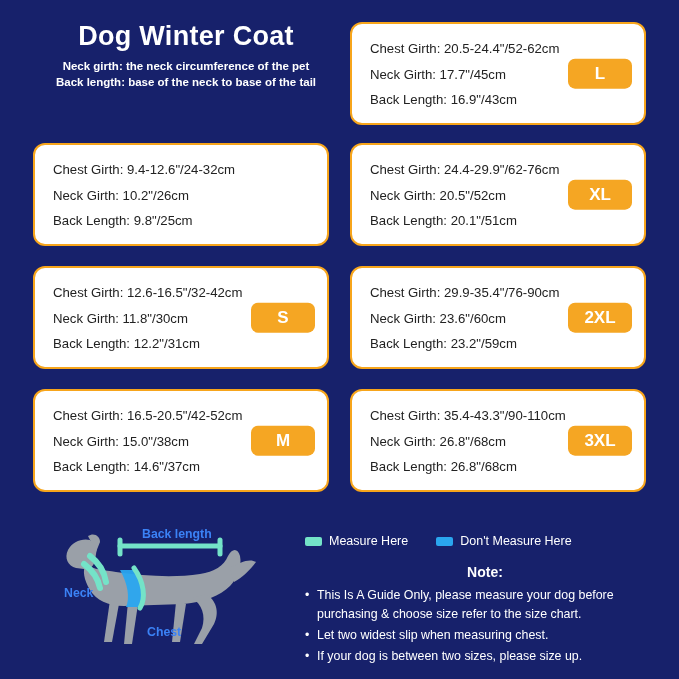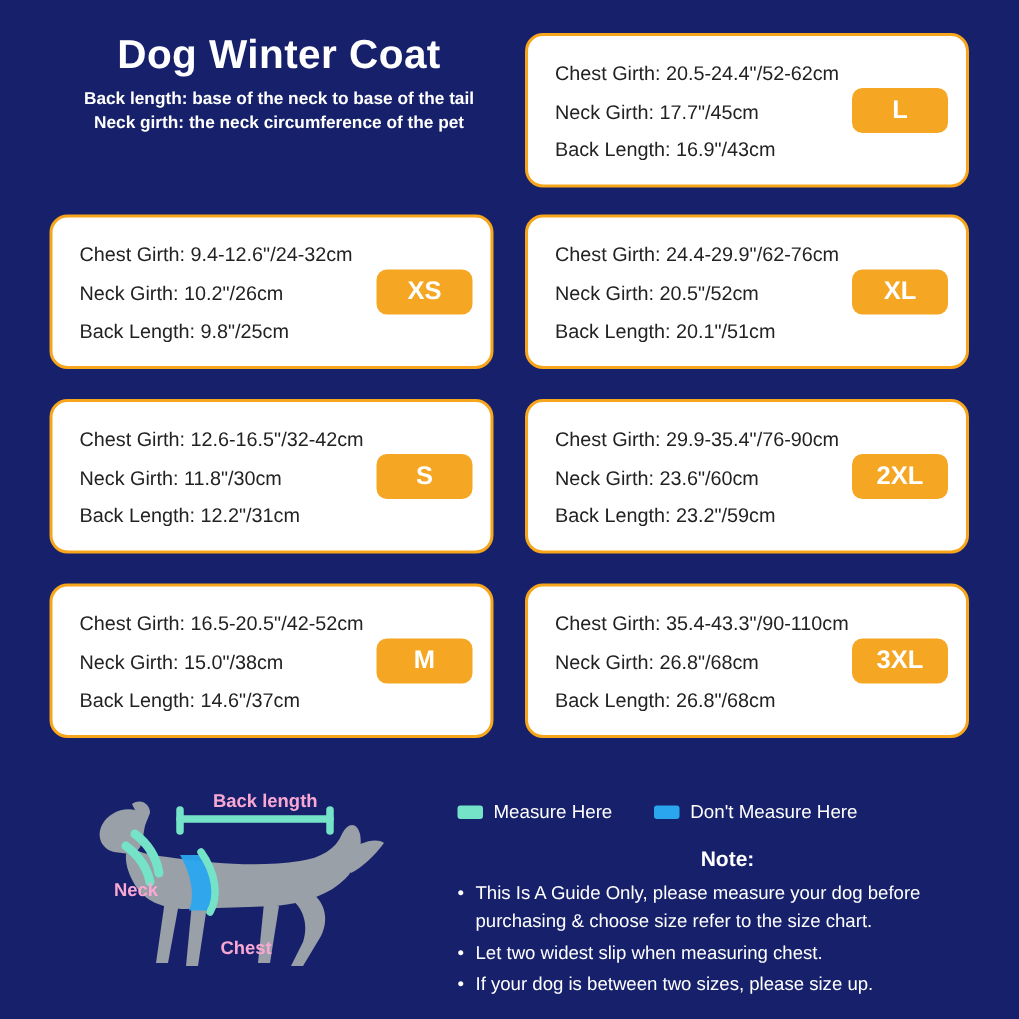--- a/index.html
+++ b/index.html
@@ -150,50 +150,49 @@
     left: 24px;
     top: 512px;
     width: 270px;
     height: 160px;
   }
   .diagram svg { display: block; }
   .diag-label {
     position: absolute;
     font-size: 12.3px;
     font-weight: bold;
-    color: #f9a8d4;
+    color: #3b82f6;
     white-space: nowrap;
   }
   #label-back  { left: 118px; top: 15px; }
-  #label-neck  { left: 40px;  top: 74px; margin-left: 12px; }
+  #label-neck  { left: 40px;  top: 74px; }
   #label-chest { left: 123px; top: 113px; }
 </style>
 </head>
 <body>
 
 <div class="page">
 
   <div class="title-block">
     <h1 class="main-title">Dog Winter Coat</h1>
+    <p class="subtitle">Neck girth: the neck circumference of the pet</p>
     <p class="subtitle">Back length: base of the neck to base of the tail</p>
-    <p class="subtitle">Neck girth: the neck circumference of the pet</p>
   </div>
 
   <div class="card" id="card-l">
     <div class="row">Chest Girth: 20.5-24.4"/52-62cm</div>
     <div class="row">Neck Girth: 17.7"/45cm</div>
     <div class="row">Back Length: 16.9"/43cm</div>
     <div class="badge">L</div>
   </div>
 
   <div class="card" id="card-xs">
     <div class="row">Chest Girth: 9.4-12.6"/24-32cm</div>
     <div class="row">Neck Girth: 10.2"/26cm</div>
     <div class="row">Back Length: 9.8"/25cm</div>
-    <div class="badge">XS</div>
   </div>
 
   <div class="card" id="card-xl">
     <div class="row">Chest Girth: 24.4-29.9"/62-76cm</div>
     <div class="row">Neck Girth: 20.5"/52cm</div>
     <div class="row">Back Length: 20.1"/51cm</div>
     <div class="badge">XL</div>
   </div>
 
   <div class="card" id="card-s">

